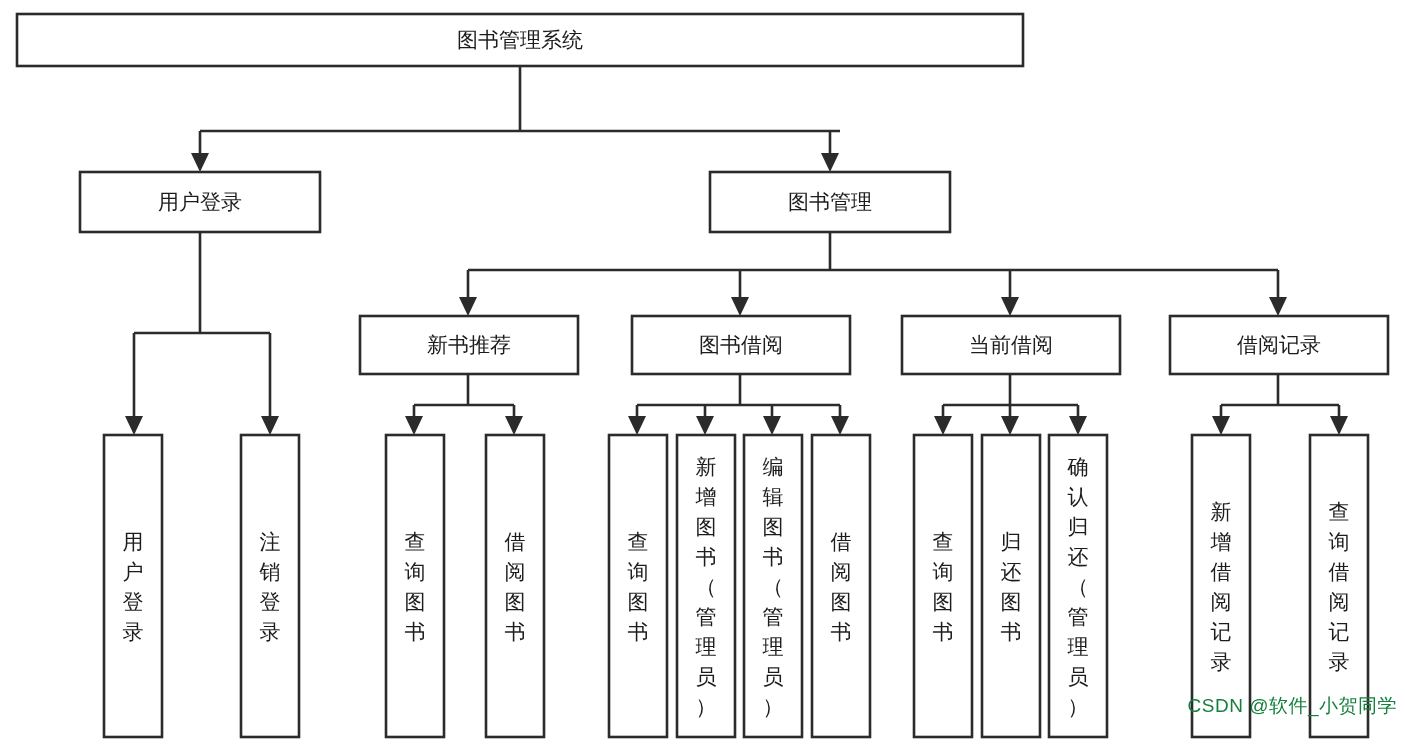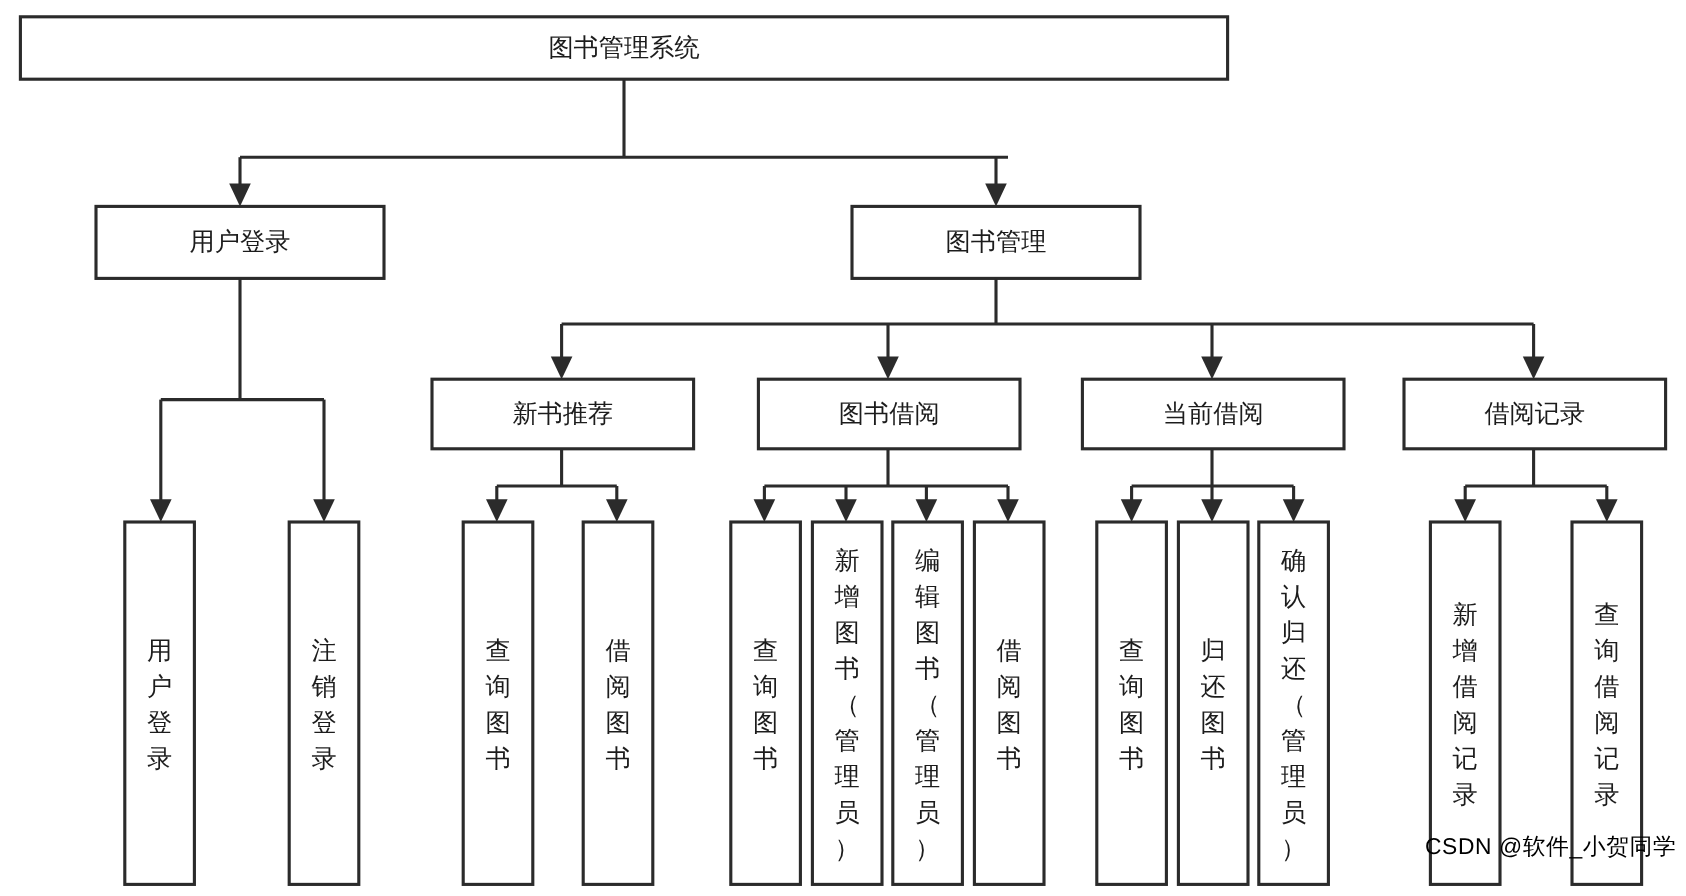--- a/index.html
+++ b/index.html
@@ -55,21 +55,21 @@
     font-size: 21px;
     fill: #1c1c1c;
     text-anchor: middle;
   }
   .watermark-text {
     position: absolute;
     right: 8px;
     bottom: 6px;
     font-family: "Liberation Sans", "DejaVu Sans", sans-serif;
     font-size: 19px;
-    color: #000000;
+    color: #15803d;
     letter-spacing: 0.5px;
     white-space: nowrap;
     user-select: none;
   }
 </style>
 </head>
 <body>
 
 <div id="diagram-root">
   <svg class="diagram-svg" viewBox="0 0 1405 747">

